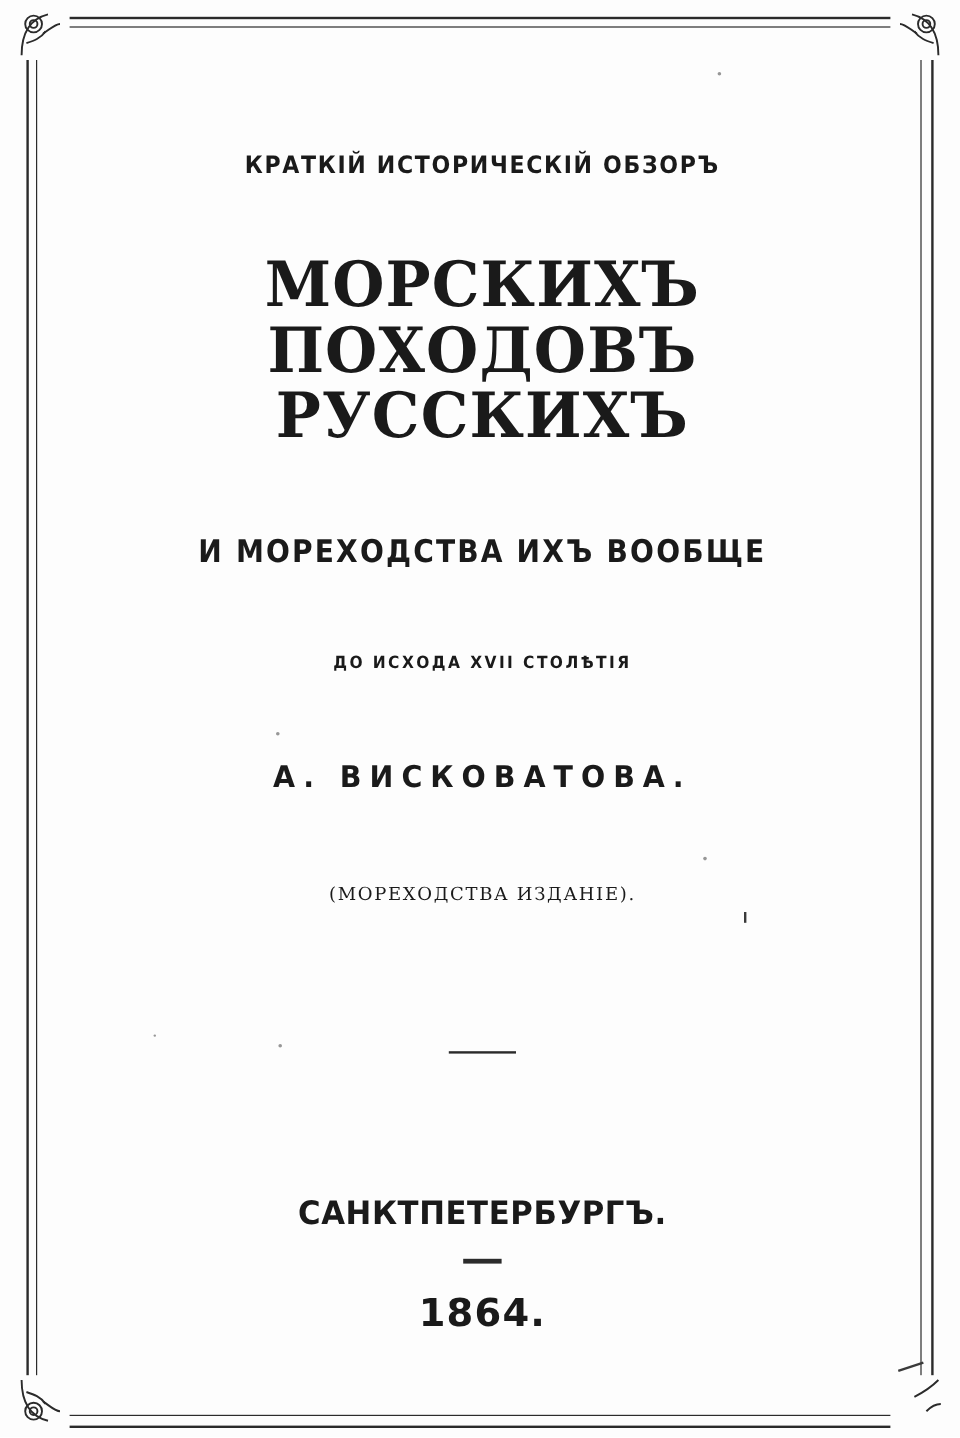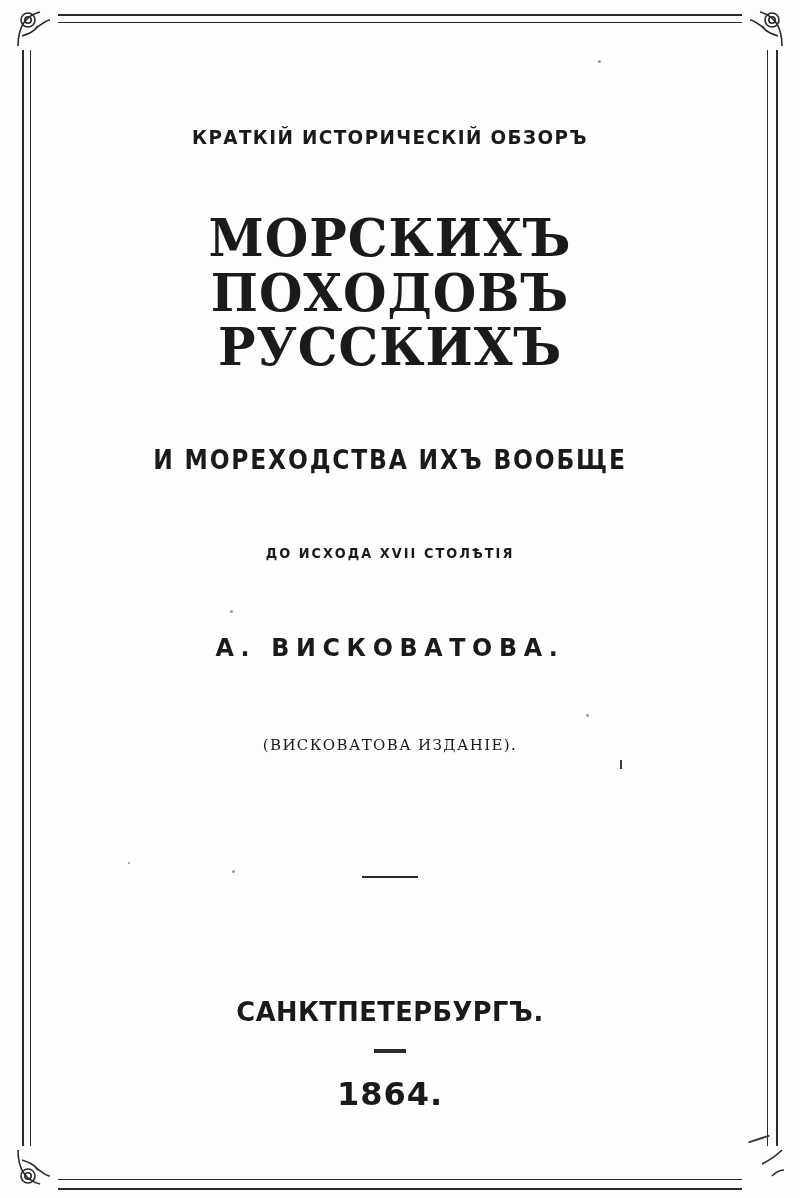--- a/index.html
+++ b/index.html
@@ -46,21 +46,21 @@
   }
   .corner svg { display: block; }
   .corner.tl { left: 14px;  top: 6px; }
   .corner.tr { left: 742px; top: 6px; }
   .corner.bl { left: 14px;  top: 1146px; }
   .corner.br { left: 742px; top: 1146px; }
 
   
   .content {
     position: absolute;
-    left: 50px;
+    left: 62px;
     top: 60px;
     width: 680px;
     text-align: center;
   }
 
   .line-supertitle {
     margin-top: 65px;
     font-family: "DejaVu Sans", sans-serif;
     font-weight: 700;
     font-size: 20px;
@@ -204,21 +204,21 @@
       </g>
     </svg>
   </div>
 
   <div class="content">
     <div class="line-supertitle">КРАТКІЙ ИСТОРИЧЕСКІЙ ОБЗОРЪ</div>
     <div class="line-main">МОРСКИХЪ ПОХОДОВЪ РУССКИХЪ</div>
     <div class="line-subtitle">И МОРЕХОДСТВА ИХЪ ВООБЩЕ</div>
     <div class="line-period">ДО ИСХОДА XVII СТОЛѢТІЯ</div>
     <div class="line-author">А. ВИСКОВАТОВА.</div>
-    <div class="line-note">(ВИСКОВАТОВА ИЗДАНІЕ).</div>
+    <div class="line-note">(МОРЕХОДСТВА ИЗДАНІЕ).</div>
 
     <div class="rule-short"></div>
 
     <div class="line-city">САНКТПЕТЕРБУРГЪ.</div>
     <div class="rule-city"></div>
     <div class="line-year">1864.</div>
   </div>
 
   <div class="speck" style="left:598px; top:60px; width:3px; height:3px;"></div>
   <div class="speck" style="left:230px; top:610px; width:3px; height:3px;"></div>

